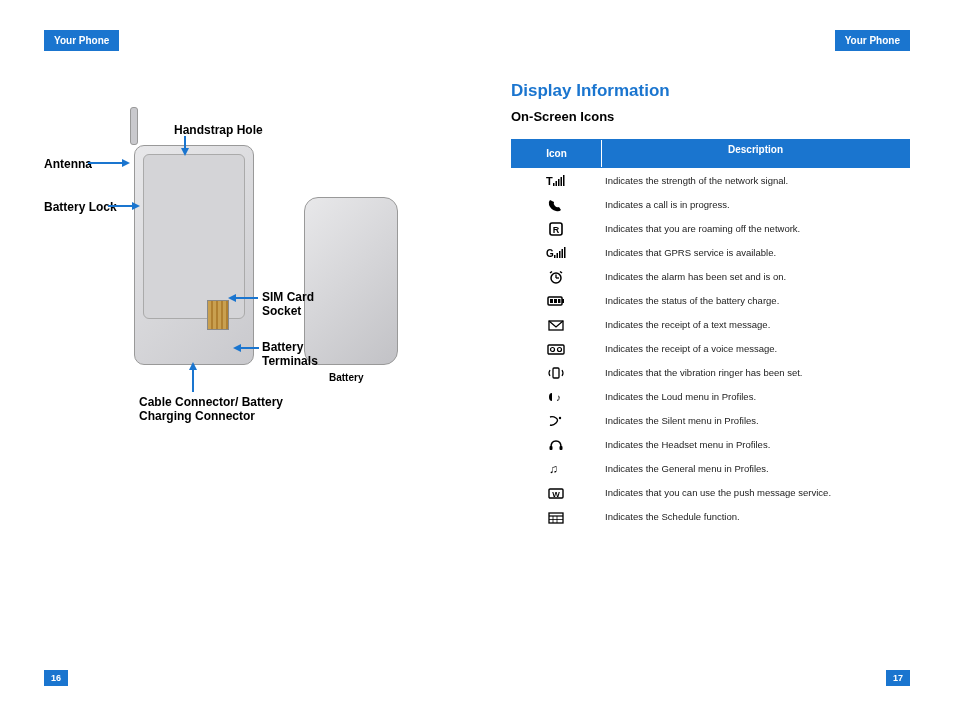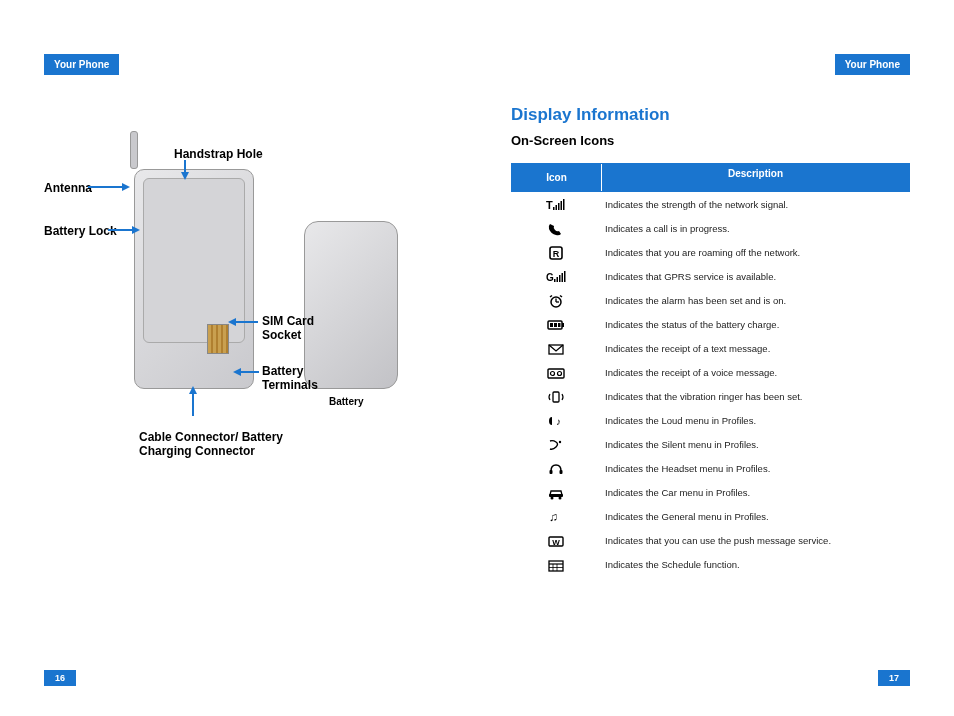--- a/index.html
+++ b/index.html
@@ -16,27 +16,26 @@
   .page { width: 50%; height: 100%; padding: 30px 34px 30px 44px; position: relative; }
   .page.right { padding: 30px 44px 30px 34px; }
   .header-tab {
     background: #1a75cf;
     color: #fff;
     font-size: 10px;
     font-weight: bold;
     padding: 5px 10px;
     display: inline-block;
     margin-bottom: 24px;
-    margin-top: 24px;
   }
   .page.right .header-tab { float: right; }
   .page-num {
     position: absolute;
     bottom: 30px;
-    width: 32px; height: 16px;
+    width: 24px; height: 16px;
     background: #1a75cf;
     color: #fff;
     font-size: 9px;
     font-weight: bold;
     text-align: center;
     line-height: 16px;
   }
   .page.left .page-num { left: 44px; }
   .page.right .page-num { right: 44px; }
 
@@ -197,21 +196,21 @@
       <div class="arrow-head-r" style="left:88px;top:86.5px;"></div>
 
       <div class="callout" style="left:218px;top:175px;width:60px;">SIM Card Socket</div>
       <div class="arrow" style="left:190px;top:182px;width:24px;height:2px;"></div>
       <div class="arrow-head-r" style="left:184px;top:178.5px;transform:scaleX(-1);"></div>
 
       <div class="callout" style="left:218px;top:225px;width:70px;">Battery Terminals</div>
       <div class="arrow" style="left:195px;top:232px;width:20px;height:2px;"></div>
       <div class="arrow-head-r" style="left:189px;top:228.5px;transform:scaleX(-1);"></div>
 
-      <div class="callout" style="left:95px;top:291px;width:160px;">Cable Connector/ Battery Charging Connector</div>
+      <div class="callout" style="left:95px;top:280px;width:160px;">Cable Connector/ Battery Charging Connector</div>
       <div class="arrow" style="left:148px;top:253px;width:2px;height:24px;"></div>
       <div class="arrow-head-d" style="left:144.5px;top:247px;transform:scaleY(-1);"></div>
     </div>
 
     <div class="page-num">16</div>
   </div>
 
   <div class="page right">
     <div class="header-tab">Your Phone</div>
     <div class="right-content">
@@ -319,29 +318,20 @@
             <div class="tr">
               <div class="td-icon"><svg width="20" height="14" viewBox="0 0 20 14">
                   <path d="M5 9 Q5 3 10 3 Q15 3 15 9" fill="none" stroke="#000" stroke-width="1.5"></path>
                   <rect x="3.5" y="8" width="3" height="4" rx="1" fill="#000"></rect>
                   <rect x="13.5" y="8" width="3" height="4" rx="1" fill="#000"></rect>
                 </svg></div>
               <div class="td-desc">Indicates the Headset menu in Profiles.</div>
             </div>
             <div class="tr">
               <div class="td-icon"><svg width="20" height="14" viewBox="0 0 20 14">
-                  <path d="M4 9 L5 5 L15 5 L16 9 Z" fill="none" stroke="#000" stroke-width="1.3"></path>
-                  <rect x="3" y="8" width="14" height="3" rx="1" fill="#000"></rect>
-                  <circle cx="6" cy="12" r="1.5" fill="#000"></circle>
-                  <circle cx="14" cy="12" r="1.5" fill="#000"></circle>
-                </svg></div>
-              <div class="td-desc">Indicates the Car menu in Profiles.</div>
-            </div>
-            <div class="tr">
-              <div class="td-icon"><svg width="20" height="14" viewBox="0 0 20 14">
                   <text x="3" y="11" font-size="12" font-family="Arial">♫</text>
                 </svg></div>
               <div class="td-desc">Indicates the General menu in Profiles.</div>
             </div>
             <div class="tr">
               <div class="td-icon"><svg width="20" height="14" viewBox="0 0 20 14">
                   <rect x="3" y="3" width="14" height="9" rx="1" fill="none" stroke="#000" stroke-width="1.4"></rect>
                   <text x="10" y="10.5" font-size="8" font-weight="bold" text-anchor="middle" font-family="Arial">W</text>
                 </svg></div>
               <div class="td-desc">Indicates that you can use the push message service.</div>

